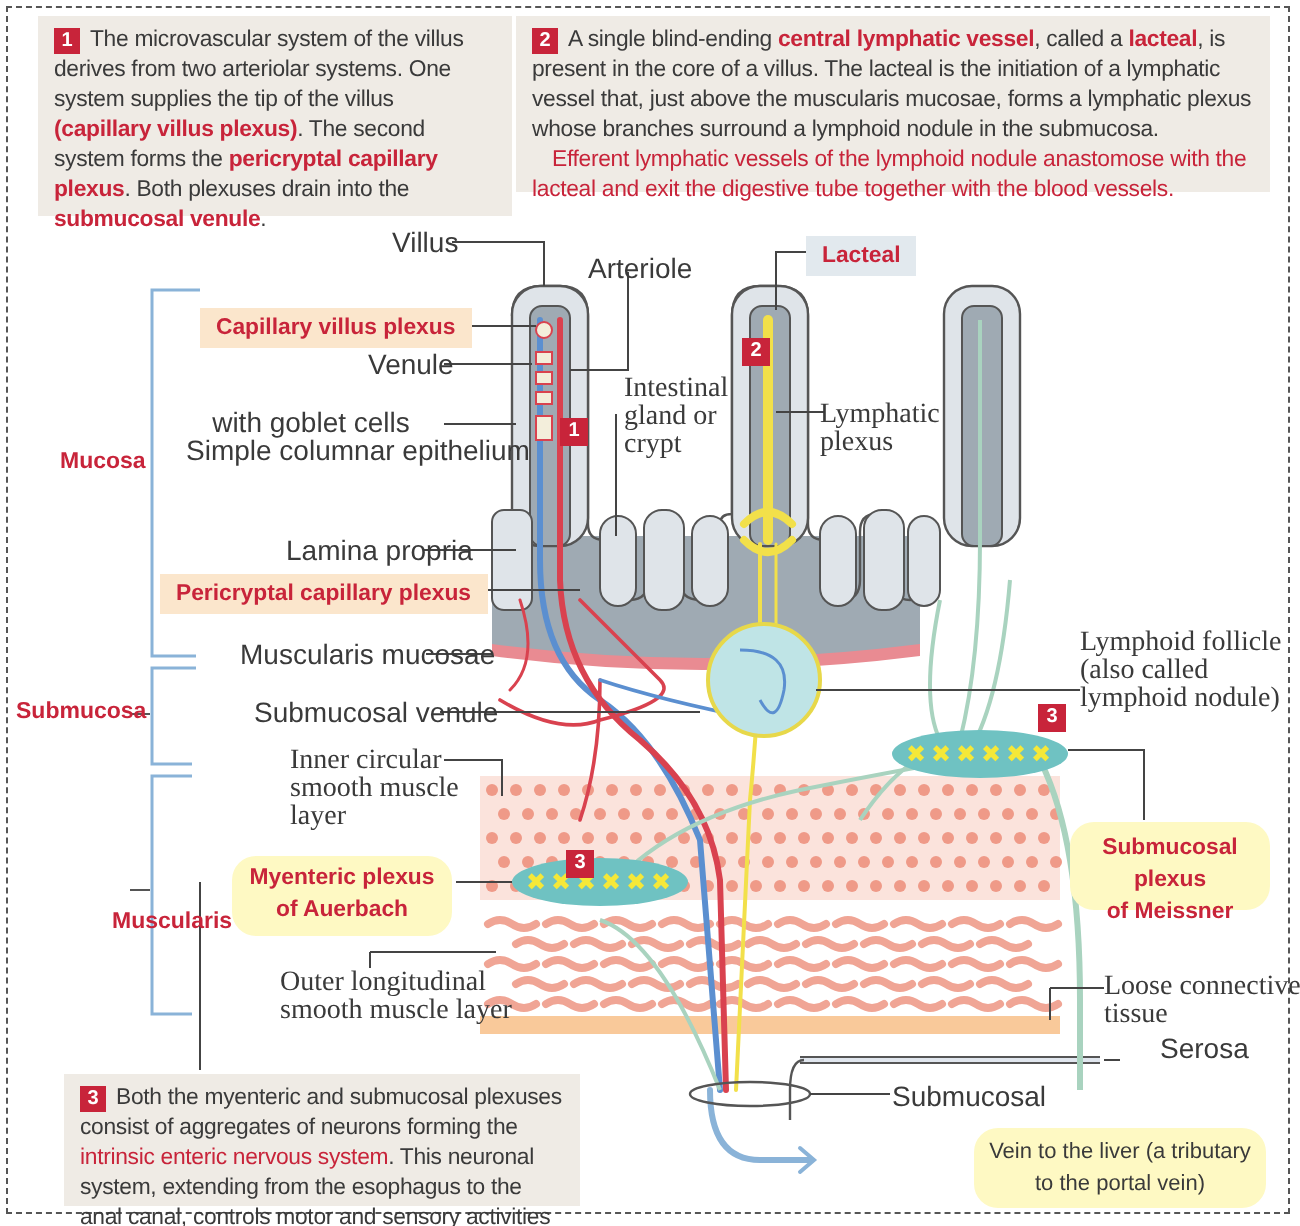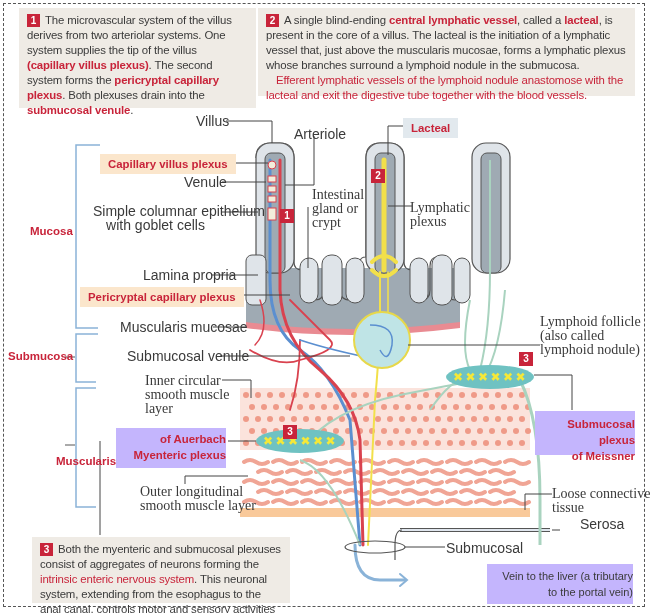--- a/index.html
+++ b/index.html
@@ -15,21 +15,21 @@
            font-size:10px; line-height:13px; width:13px; height:13px; text-align:center;
            margin-right:5px; vertical-align:0px; }
   .lbl { position:absolute; font-size:14px; line-height:14px; color:#3a3a3a; white-space:nowrap; }
   .lbl.c { text-align:left;font-family:Liberation Serif, serif; }
   .lbl.r { text-align:right; }
   .redlbl { color:#c8243a; font-weight:bold; }
   .tag { position:absolute; font-size:11.4px; line-height:14px; font-weight:bold; color:#c8243a;
          padding:3px 8px; white-space:nowrap; }
   .tag.peach { background:#fbe6cc; }
   .tag.blue { background:#e2e9ee; }
-  .box { position:absolute; background:#c4b5fd; text-align:right; font-size:11.4px; line-height:16px; }
+  .box { position:absolute; background:#fef9c3; text-align:center; font-size:11.4px; line-height:16px;border-radius:12px; }
   svg { position:absolute; left:0; top:0; }
   .sec { position:absolute; font-size:11.5px; font-weight:bold; color:#c8243a; }
   .dbadge { position:absolute; background:#c8243a; color:#fff; font-size:10px; font-weight:bold;
             width:14px; height:14px; line-height:14px; text-align:center; }
 </style>
 </head>
 <body>
 
 <div class="frame"></div>
 
@@ -359,22 +359,22 @@
 
 <div class="sec" style="left:30px;top:225px;">Mucosa</div>
 <div class="sec" style="left:8px;top:350px;">Submucosa</div>
 <div class="sec" style="left:12px;top:455px;padding-left:44px;">Muscularis</div>
 
 <div class="lbl" style="left:196px;top:114px;">Villus</div>
 <div class="lbl" style="left:294px;top:127px;">Arteriole</div>
 <div class="tag peach" style="left:100px;top:154px;">Capillary villus  plexus</div>
 <div class="lbl" style="left:184px;top:175px;">Venule</div>
 <div class="lbl r" style="left:93px;top:204px;width:125px;text-align:center;">
+  <div>with goblet cells</div>
   <div>Simple columnar epithelium</div>
-  <div>with goblet cells</div>
 </div>
 <div class="lbl c" style="left:312px;top:188px;width:60px;">
   <div>Intestinal</div>
   <div>gland or</div>
   <div>crypt</div>
 </div>
 <div class="tag blue" style="left:403px;top:118px;">Lacteal</div>
 <div class="lbl c" style="left:410px;top:201px;width:60px;">
   <div>Lymphatic</div>
   <div>plexus</div>
@@ -387,22 +387,22 @@
   <div>(also called</div>
   <div>lymphoid nodule)</div>
 </div>
 <div class="lbl" style="left:127px;top:349px;">Submucosal venule</div>
 <div class="lbl c" style="left:145px;top:374px;width:75px;">
   <div>Inner circular</div>
   <div>smooth muscle</div>
   <div>layer</div>
 </div>
 <div class="box" style="left:116px;top:428px;width:110px;height:40px;padding-top:3px;box-sizing:border-box;">
+  <div class="redlbl">Myenteric plexus</div>
   <div class="redlbl">of  Auerbach</div>
-  <div class="redlbl">Myenteric plexus</div>
 </div>
 <div class="box" style="left:535px;top:411px;width:100px;height:44px;padding-top:5px;box-sizing:border-box;">
   <div class="redlbl">Submucosal plexus</div>
   <div class="redlbl">of  Meissner</div>
 </div>
 <div class="lbl c" style="left:140px;top:485px;width:100px;">
   <div>Outer longitudinal</div>
   <div>smooth muscle layer</div>
 </div>
 <div class="lbl c" style="left:552px;top:487px;width:90px;">

